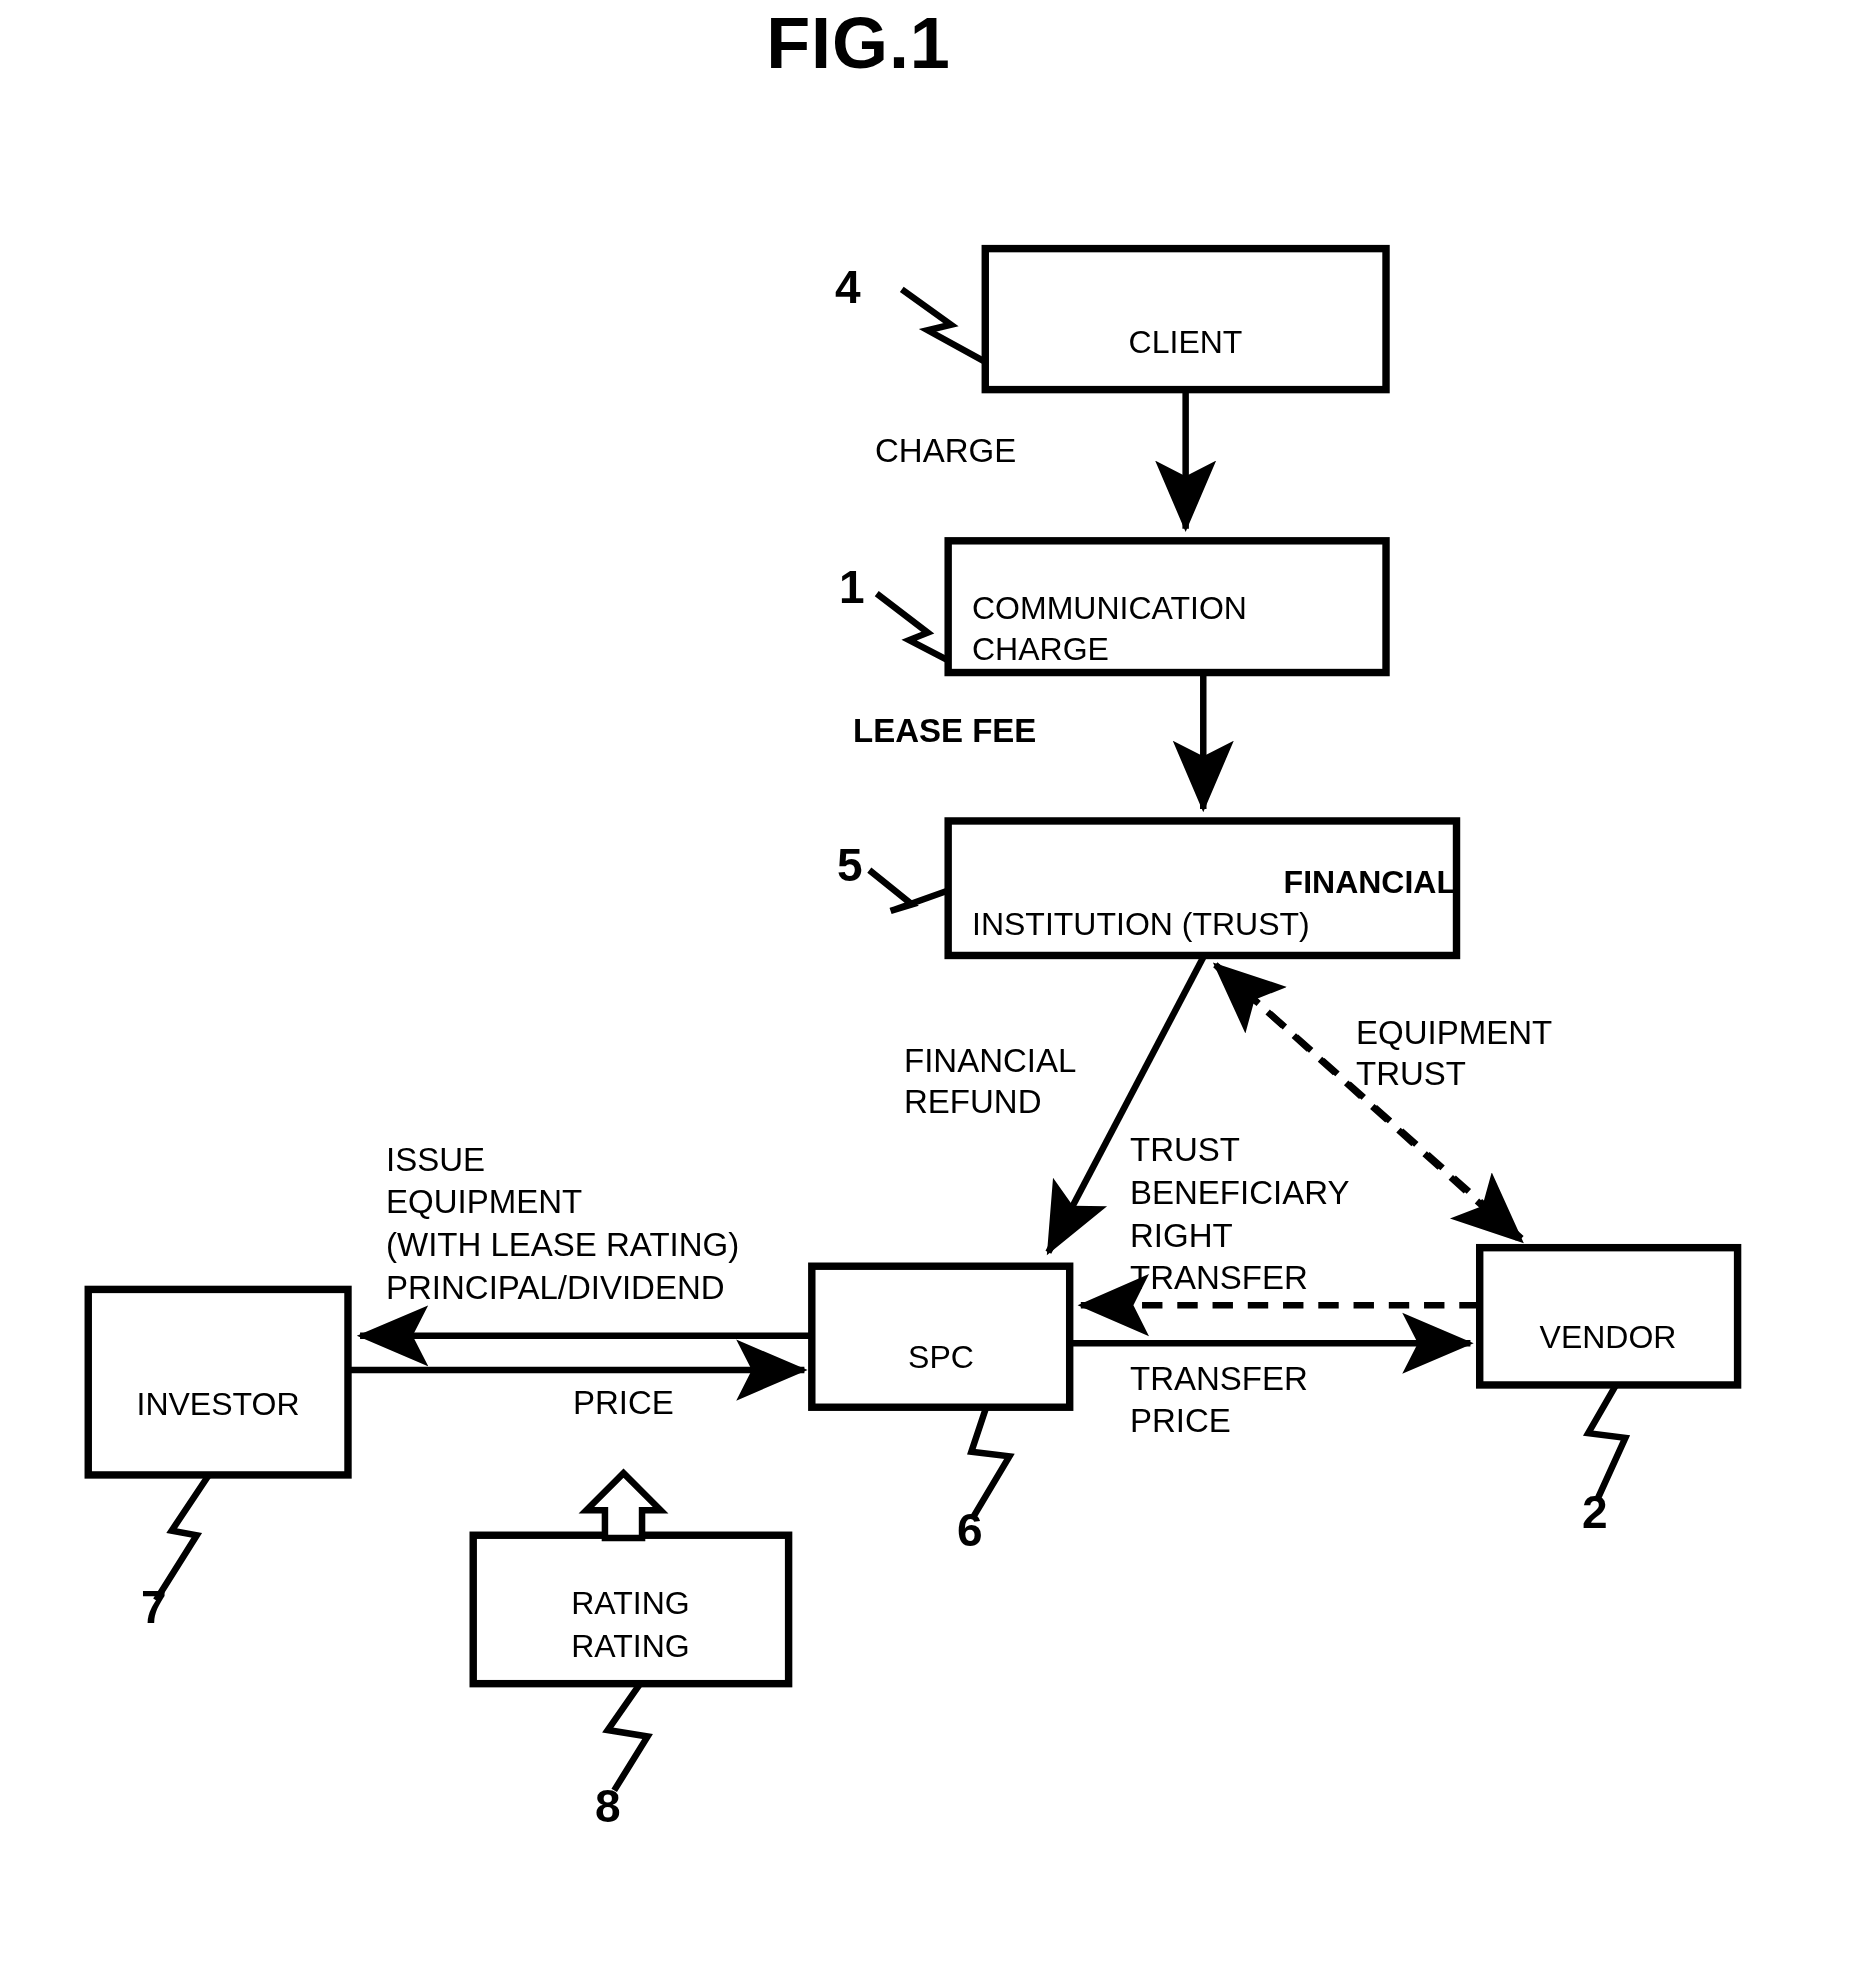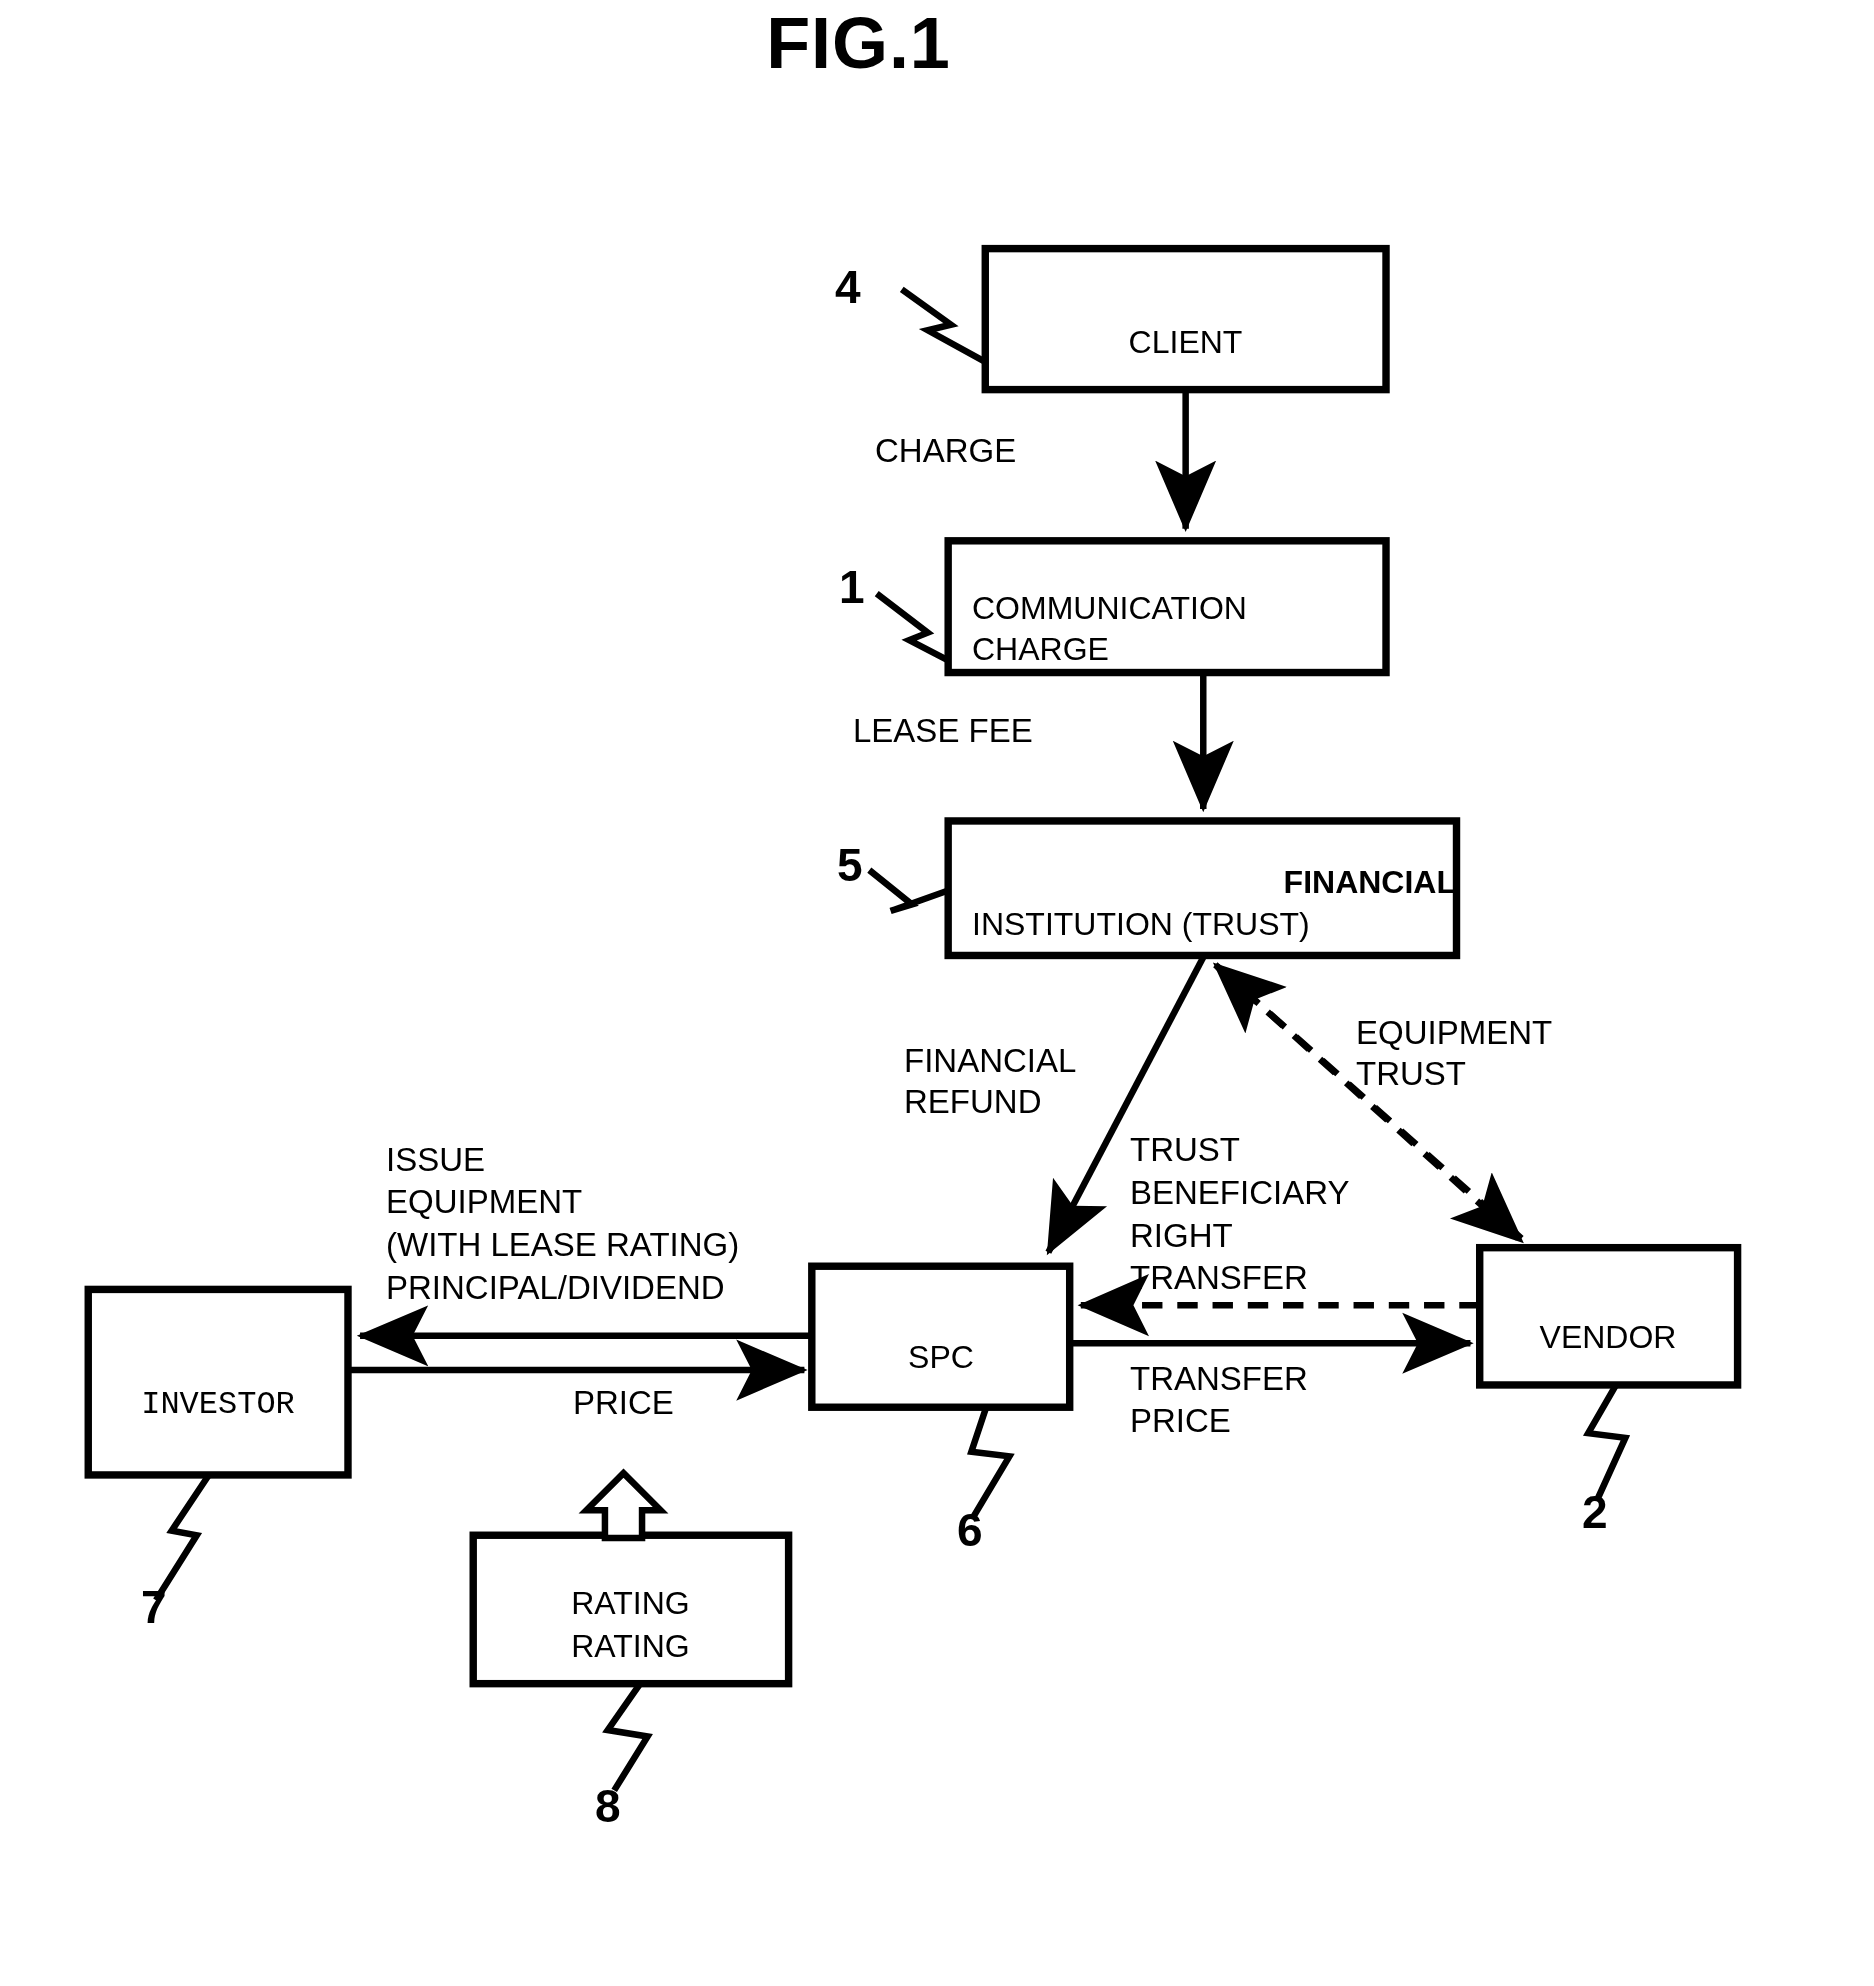--- a/index.html
+++ b/index.html
@@ -11,21 +11,21 @@
 
   .fig-title{
     position:absolute; left:0; top:1.9px; width:1717px;
     text-align:center; font-size:72px; font-weight:700;
     letter-spacing:0.9px; color:#000;
   }
   
   .tx{position:absolute; color:#000; white-space:pre; line-height:1.04;}
   .boxlabel{font-size:32px; font-weight:400; text-align:center;margin-top:24px;}
   .flowlabel{font-size:33px; font-weight:400;}
-  .flowlabel.bold{font-weight:400;}
+  .flowlabel.bold{font-weight:700;}
   .refnum{font-size:46px; font-weight:700;}
 </style>
 </head>
 <body>
 
 <div id="stage">
 
   <div class="fig-title">FIG.1</div>
 
   <svg id="diagram" viewBox="0 0 2021 2142">
@@ -96,21 +96,21 @@
   </svg>
 
   <div class="tx boxlabel" style="left:985px; top:302px; width:401px;">CLIENT</div>
 
   <div class="tx boxlabel" style="left:948px; top:568px; width:438px; text-align:left; padding-left:24px; box-sizing:border-box;">COMMUNICATION</div>
   <div class="tx boxlabel" style="left:948px; top:609px; width:438px; text-align:left; padding-left:24px; box-sizing:border-box;">CHARGE</div>
 
   <div class="tx boxlabel" style="left:948px; top:842px; width:508px; text-align:right; padding-left:24px; box-sizing:border-box;font-weight:bold;">FINANCIAL</div>
   <div class="tx boxlabel" style="left:948px; top:884px; width:508px; text-align:left; padding-left:24px; box-sizing:border-box;">INSTITUTION (TRUST)</div>
 
-  <div class="tx boxlabel" style="left:88px; top:1364px; width:260px;font-family:Liberation Mono, monospace;">INVESTOR</div>
+  <div class="tx boxlabel" style="left:88px; top:1364px; width:260px;">INVESTOR</div>
 
   <div class="tx boxlabel" style="left:812px; top:1317px; width:258px;">SPC</div>
 
   <div class="tx boxlabel" style="left:1479px; top:1297px; width:258px;">VENDOR</div>
 
   <div class="tx boxlabel" style="left:473px; top:1563px; width:315px;">RATING</div>
   <div class="tx boxlabel" style="left:473px; top:1606px; width:315px;">RATING</div>
 
   <div class="tx flowlabel" style="left:875px; top:434px;">CHARGE</div>
 

